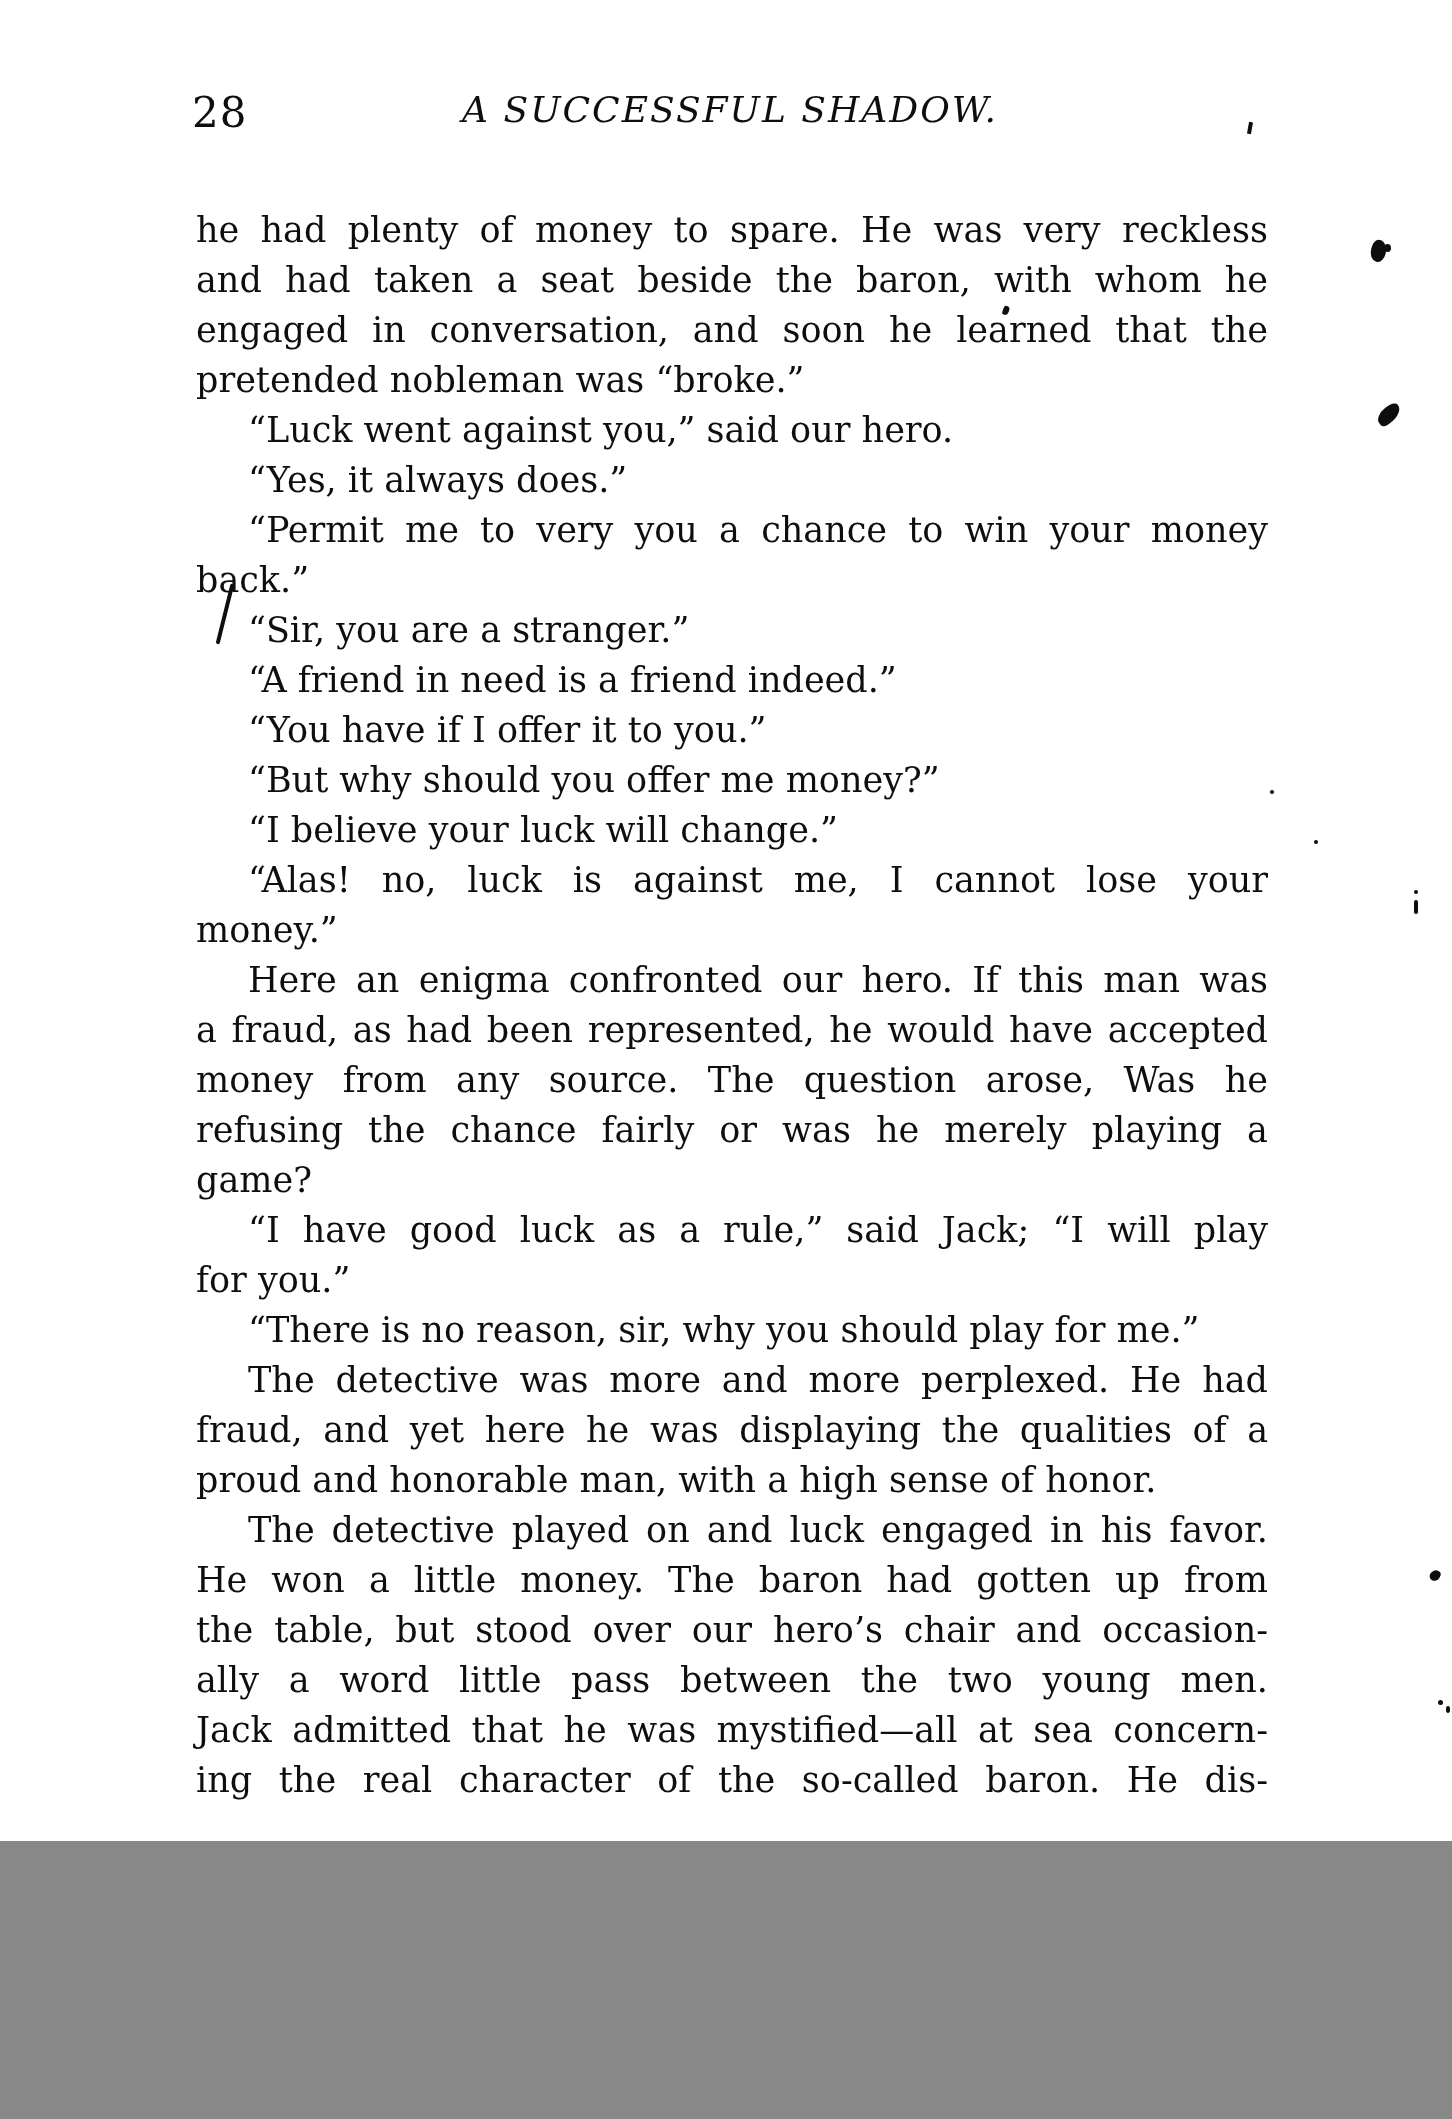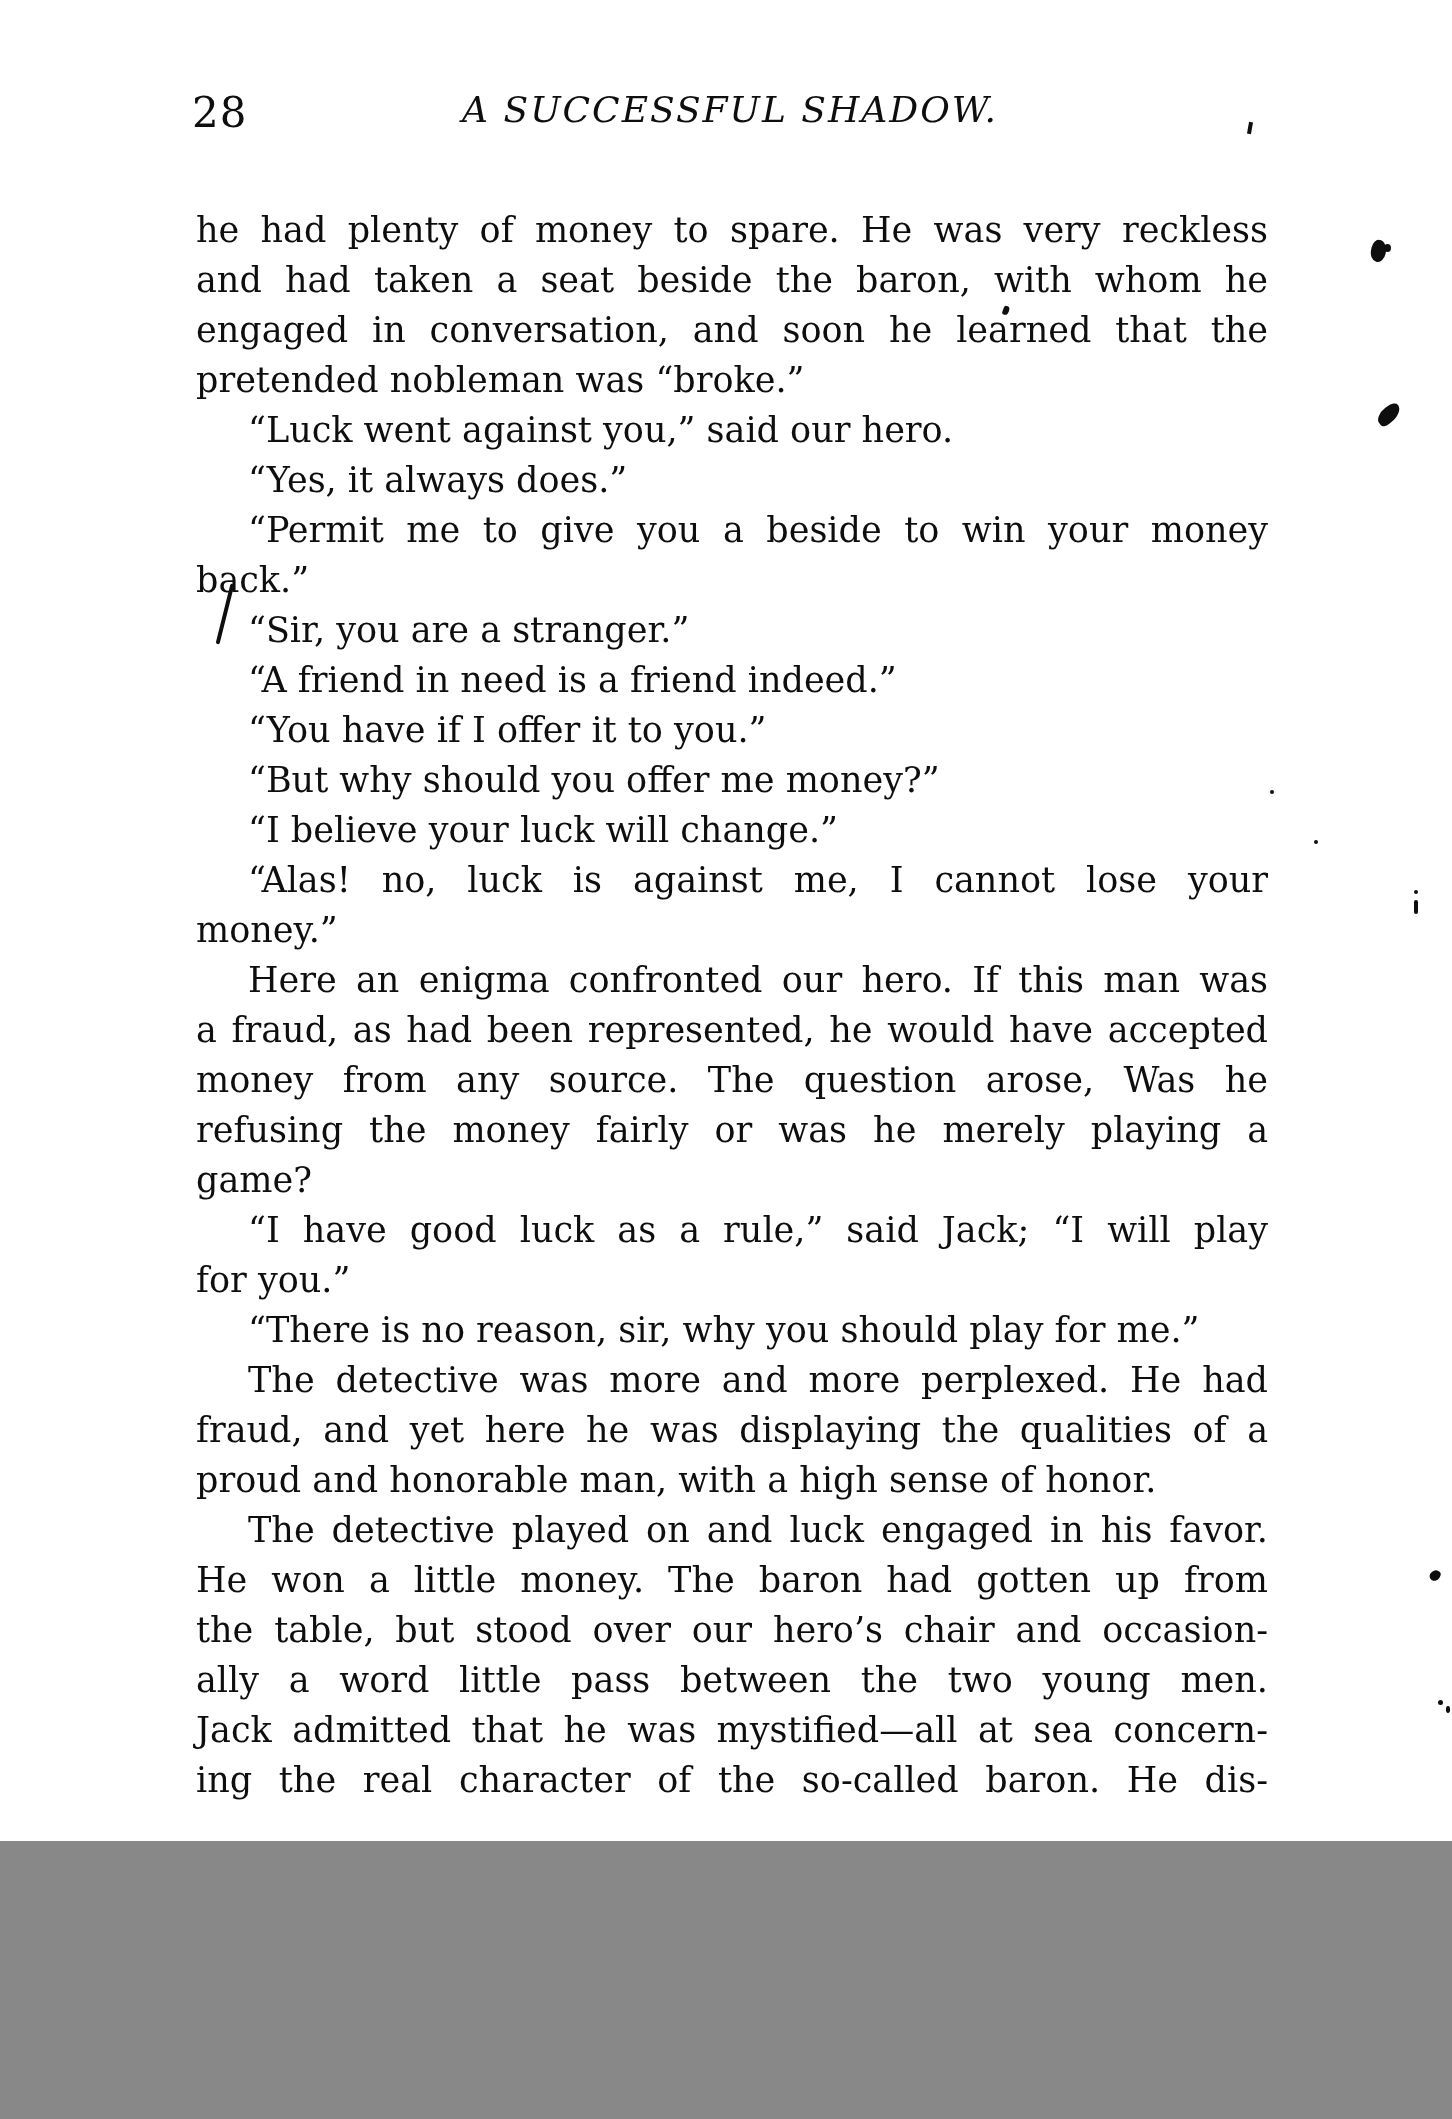--- a/index.html
+++ b/index.html
@@ -77,33 +77,33 @@
     <span class="running-title">A SUCCESSFUL SHADOW.</span>
   </div>
 
   <div class="body-text">
       <div class="line">he had plenty of money to spare.  He was very reckless</div>
       <div class="line">and had taken a seat beside the baron, with whom he</div>
       <div class="line">engaged in conversation, and soon he learned that the</div>
       <div class="line end">pretended nobleman was “broke.”</div>
       <div class="line indent end">“Luck went against you,” said our hero.</div>
       <div class="line indent end">“Yes, it always does.”</div>
-      <div class="line indent">“Permit me to give you a beside to win your money</div>
+      <div class="line indent">“Permit me to very you a chance to win your money</div>
       <div class="line end">back.”</div>
       <div class="line indent end">“Sir, you are a stranger.”</div>
       <div class="line indent end">“A friend in need is a friend indeed.”</div>
       <div class="line indent end">“You have if I offer it to you.”</div>
       <div class="line indent end">“But why should you offer me money?”</div>
       <div class="line indent end">“I believe your luck will change.”</div>
       <div class="line indent">“Alas! no, luck is against me, I cannot lose your</div>
       <div class="line end">money.”</div>
       <div class="line indent">Here an enigma confronted our hero.  If this man was</div>
       <div class="line">a fraud, as had been represented, he would have accepted</div>
       <div class="line">money from any source.  The question arose, Was he</div>
-      <div class="line">refusing the money fairly or was he merely playing a</div>
+      <div class="line">refusing the chance fairly or was he merely playing a</div>
       <div class="line end">game?</div>
       <div class="line indent">“I have good luck as a rule,” said Jack; “I will play</div>
       <div class="line end">for you.”</div>
       <div class="line indent end">“There is no reason, sir, why you should play for me.”</div>
       <div class="line indent">The detective was more and more perplexed.  He had</div>
       <div class="line">fraud, and yet here he was displaying the qualities of a</div>
       <div class="line end">proud and honorable man, with a high sense of honor.</div>
       <div class="line indent">The detective played on and luck engaged in his favor.</div>
       <div class="line">He won a little money.  The baron had gotten up from</div>
       <div class="line">the table, but stood over our hero’s chair and occasion-</div>

